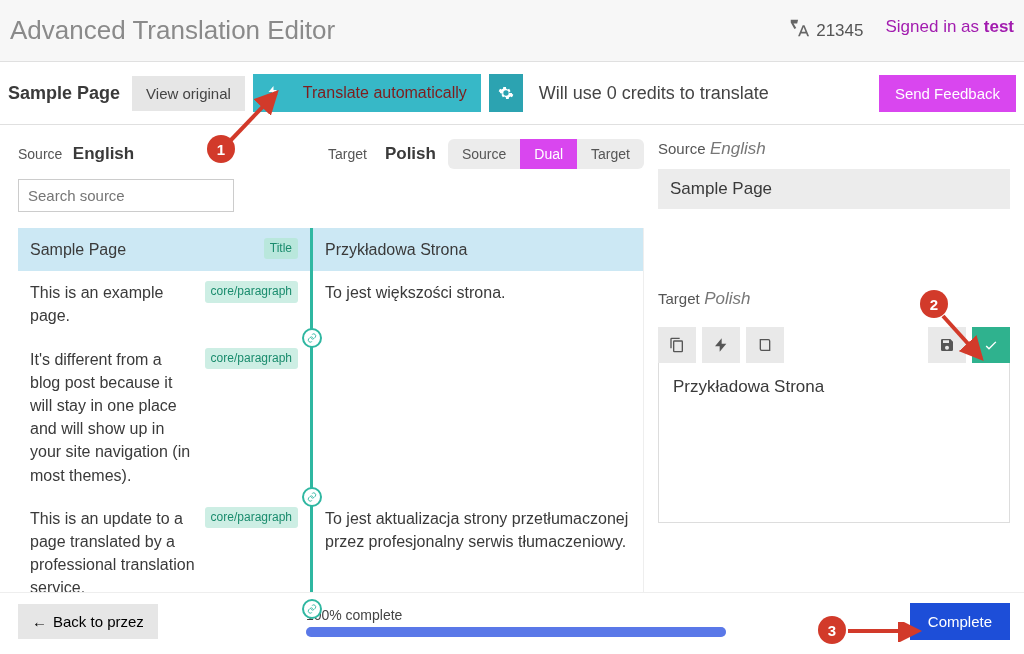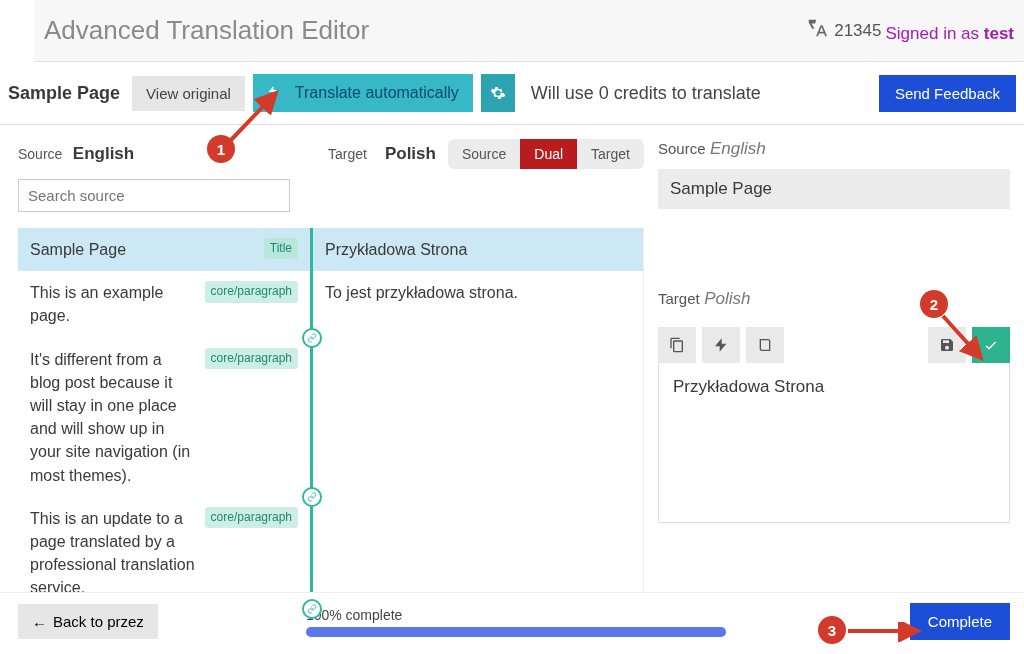--- a/index.html
+++ b/index.html
@@ -13,24 +13,23 @@
     position: relative;
   }
   
   .top-header {
     background: #f7f7f7;
     border-bottom: 1px solid #e0e0e0;
     padding: 15px 10px;
     display: flex;
     align-items: center;
     justify-content: space-between;
-    margin-left: 34px;
   }
   .app-title { font-size: 26px; color: #8a8a8a; font-weight: 400; }
-  .header-right { display: flex; align-items: flex-end; gap: 4px; }
+  .header-right { display: flex; align-items: flex-start; gap: 22px; }
   .credits {
     display: flex; align-items: center; gap: 6px;
     color: #555; font-size: 17px;
   }
   .credits-icon svg { width: 22px; height: 22px; fill: #666; }
   .signed-in { font-size: 17px; color: #a21caf; }
   .signed-in b { font-weight: 700; }
 
   
   .toolbar {
@@ -39,32 +38,32 @@
     padding: 12px 8px;
     gap: 8px;
     border-bottom: 1px solid #e0e0e0;
   }
   .page-title { font-size: 18px; font-weight: 600; margin-right: 4px; }
   .btn-grey {
     background: #e6e6e6; border: none; padding: 9px 14px;
     font-size: 15px; color: #444; cursor: pointer;
   }
   .btn-teal {
-    background: #37b8c7; color: #0c4a6e; border: none;
+    background: #37b8c7; color: #7f1d1d; border: none;
     padding: 9px 14px; font-size: 16px;
-    display: flex; align-items: center; gap: 16px; cursor: pointer;
+    display: flex; align-items: center; gap: 24px; cursor: pointer;
   }
   .btn-teal-dark {
     background: #2ca3b1; color:#fff; border:none;
     width: 34px; height: 38px; display:flex;align-items:center;justify-content:center; cursor:pointer;
   }
   .credits-note { font-size: 18px; color: #444; margin-left: 8px; }
   .spacer { flex: 1; }
   .btn-dark {
-    background: #1d4ed8; color: #fff; border: none;
+    background: #d946ef; color: #fff; border: none;
     padding: 10px 16px; font-size: 15px; cursor: pointer;
   }
 
   
   .main {
     display: flex;
     height: 500px;
   }
   .left {
     flex: 1.1;
@@ -84,23 +83,23 @@
   .src-label, .tgt-label { font-size: 14px; color: #555; margin-right: 6px; }
   .src-lang, .tgt-lang { font-size: 17px; font-weight: 700; }
   .view-switch {
     display: inline-flex; background: #ececec; border-radius: 6px;
     overflow: hidden;
   }
   .view-switch button {
     border: none; background: transparent; padding: 7px 14px;
     font-size: 14px; color: #555; cursor:pointer;
   }
-  .view-switch button.active { background: #b91c1c; color: #fff; }
+  .view-switch button.active { background: #d946ef; color: #fff; }
   .search-input {
-    width: 272px; padding: 7px 9px; font-size: 15px;
+    width: 216px; padding: 7px 9px; font-size: 15px;
     border: 1px solid #ccc; color:#777;
   }
 
   
   .segments {
     margin-top: 16px;
     border-right: 1px solid #eee;
   }
   .segment {
     display: flex;
@@ -257,21 +256,21 @@
         <div class="segment">
     <div class="src-cell">
       <div class="src-text">This is an example page.</div>
       <span class="seg-badge ">core/paragraph</span>
       <span class="link-dot">
               <svg viewBox="0 0 24 24">
                 <path d="M10 13a5 5 0 007 0l3-3a5 5 0 00-7-7l-1 1M14 11a5 5 0 00-7 0l-3 3a5 5 0 007 7l1-1"></path>
               </svg>
             </span>
     </div>
-    <div class="tgt-cell">To jest przykładowa strona.</div>
+    <div class="tgt-cell">To jest większości strona.</div>
   </div>
         <div class="segment">
     <div class="src-cell">
       <div class="src-text">It's different from a blog post because it will stay in one place and will show up in your site navigation (in most themes).</div>
       <span class="seg-badge ">core/paragraph</span>
       <span class="link-dot">
               <svg viewBox="0 0 24 24">
                 <path d="M10 13a5 5 0 007 0l3-3a5 5 0 00-7-7l-1 1M14 11a5 5 0 00-7 0l-3 3a5 5 0 007 7l1-1"></path>
               </svg>
             </span>
@@ -280,20 +279,21 @@
         <div class="segment">
     <div class="src-cell">
       <div class="src-text">This is an update to a page translated by a professional translation service.</div>
       <span class="seg-badge ">core/paragraph</span>
       <span class="link-dot">
               <svg viewBox="0 0 24 24">
                 <path d="M10 13a5 5 0 007 0l3-3a5 5 0 00-7-7l-1 1M14 11a5 5 0 00-7 0l-3 3a5 5 0 007 7l1-1"></path>
               </svg>
             </span>
     </div>
+    <div class="tgt-cell">To jest aktualizacja strony przetłumaczonej przez profesjonalny serwis tłumaczeniowy.</div>
   </div>
         <div class="segment">
     <div class="src-cell">
       <div class="src-text">Most people start with an About page that introduces them to potential site visitors.</div>
       <span class="seg-badge ">core/paragraph</span>
 
     </div>
     <div class="tgt-cell">Większość ludzi zaczyna od strony Informacje, która przedstawia ich potencjalnym odwiedzającym witrynę.</div>
   </div>
       </div>

